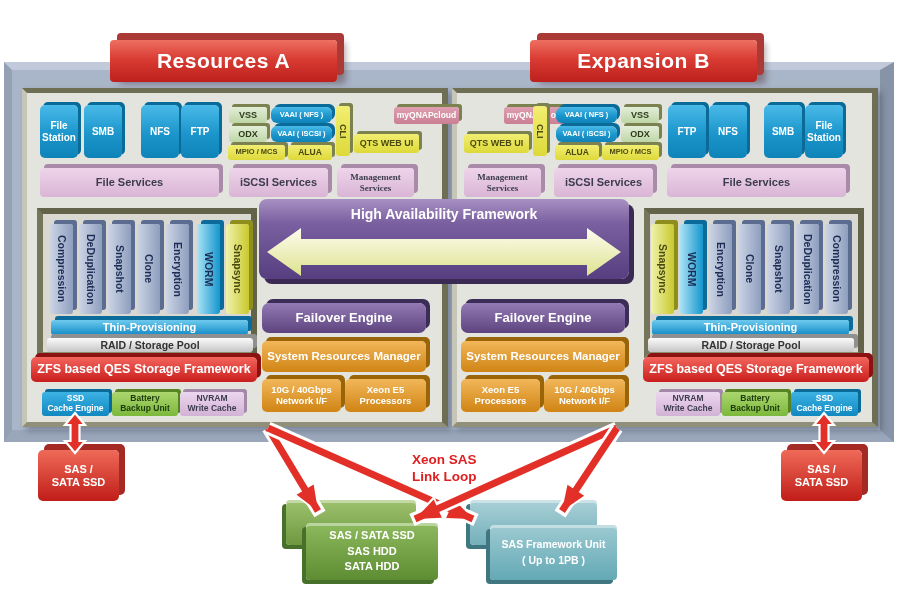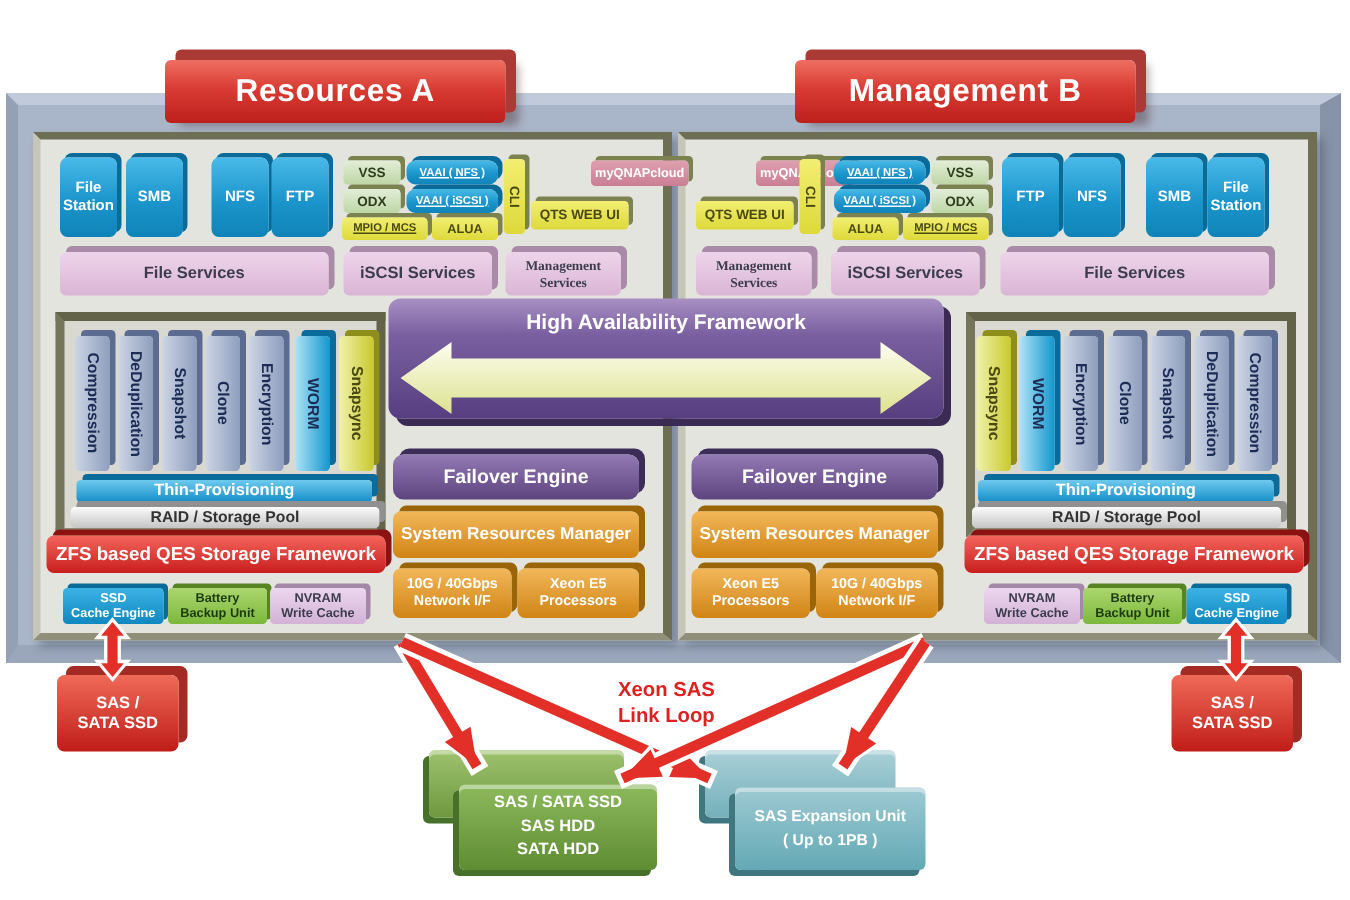--- a/index.html
+++ b/index.html
@@ -34,21 +34,21 @@
     box-shadow:4px 4px 6px rgba(40,50,70,.35);
   }
   .blue{background:linear-gradient(180deg,#49bae9 0%,#1b95cb 55%,#0f83b8 100%);
     color:#fff;font-size:10px;box-shadow:3px -3px 0 #0a6a98;border-radius:5px;}
   .green-sm{background:linear-gradient(180deg,#e2eed8 0%,#bed6a6 100%);
     color:#2c3c1c;font-size:9px;box-shadow:3px -3px 0 #7c8150;}
   .yellow-sm{background:linear-gradient(180deg,#f2ee72 0%,#ddd93a 100%);
     color:#4a4a10;font-size:8.5px;box-shadow:3px -3px 0 #7c8150;}
   .pink-sm{background:linear-gradient(180deg,#dfa0b0 0%,#ca7e94 100%);
     color:#fff;font-size:8.5px;box-shadow:3px -3px 0 #7c8150;margin-left:40px;}
-  .xs{font-size:7.5px;white-space:nowrap;text-decoration:underline;}
+  .xs{font-size:7.5px;white-space:nowrap;}
   .vert{writing-mode:vertical-rl;}
   .service{background:linear-gradient(180deg,#eed4ea 0%,#d9b5d5 100%);
     color:#3c3c4e;font-size:11px;box-shadow:4px -4px 0 #a98aa9;border-radius:4px;}
   .service.small{font-size:9px;font-family:Liberation Serif, serif;}
   .features{position:absolute;width:220px;height:150px;box-sizing:border-box;
     background:#d9d9d1;border:6px solid #63634a;border-bottom-color:#8d8d75;border-left-color:#75755c;}
   .bar{writing-mode:vertical-rl;font-size:10.5px;
     background:linear-gradient(90deg,#cdd5e5 0%,#8e9ebe 100%);
     color:#1c2c54;box-shadow:4px -4px 0 #5c6c90;}
   .bar.worm{background:linear-gradient(90deg,#ace2f5 0%,#1496ce 100%);box-shadow:4px -4px 0 #0b6c9c;}
@@ -96,21 +96,21 @@
   .arrows{position:absolute;left:0;top:0;width:900px;height:600px;pointer-events:none;}
 </style>
 </head>
 <body>
 
 <div class="stage">
 
   <div class="outer-panel"></div>
 
   <div class="b3 banner" style="left:110px;top:40px;width:227px;height:42px">Resources A</div>
-  <div class="b3 banner" style="left:530px;top:40px;width:227px;height:42px">Management B</div>
+  <div class="b3 banner" style="left:530px;top:40px;width:227px;height:42px">Expansion B</div>
 
   <div class="inner-panel" style="left:22px"></div>
   <div class="inner-panel" style="left:452px"></div>
 
   <div class="b3 blue" style="left:40px;top:105px;width:38px;height:53px">File
 Station</div>
   <div class="b3 blue" style="left:84px;top:105px;width:38px;height:53px">SMB</div>
   <div class="b3 blue" style="left:141px;top:105px;width:38px;height:53px">NFS</div>
   <div class="b3 blue" style="left:181px;top:105px;width:38px;height:53px">FTP</div>
 
@@ -216,21 +216,21 @@
 SATA SSD</div>
   <div class="b3 red-box" style="left:781px;top:450px;width:81px;height:51px">SAS /
 SATA SSD</div>
 
   <div class="disk-back green" style="left:286px;top:500px;width:130px;height:45px"></div>
   <div class="b3 disk-front green" style="left:306px;top:523px;width:132px;height:57px">SAS / SATA SSD
 SAS HDD
 SATA HDD</div>
 
   <div class="disk-back teal" style="left:470px;top:500px;width:127px;height:45px"></div>
-  <div class="b3 disk-front teal" style="left:490px;top:525px;width:127px;height:55px">SAS Expansion Unit
+  <div class="b3 disk-front teal" style="left:490px;top:525px;width:127px;height:55px">SAS Framework Unit
 ( Up to 1PB )</div>
 
   <div class="dual-sas">Xeon SAS
 Link Loop</div>
 
   <svg class="arrows" viewBox="0 0 900 600">
     <defs>
       <marker id="head-white" markerUnits="userSpaceOnUse" markerWidth="34" markerHeight="30" refX="32" refY="15" orient="auto">
         <path d="M2,2 L32,15 L2,28 z" fill="#ffffff"></path>
       </marker>

